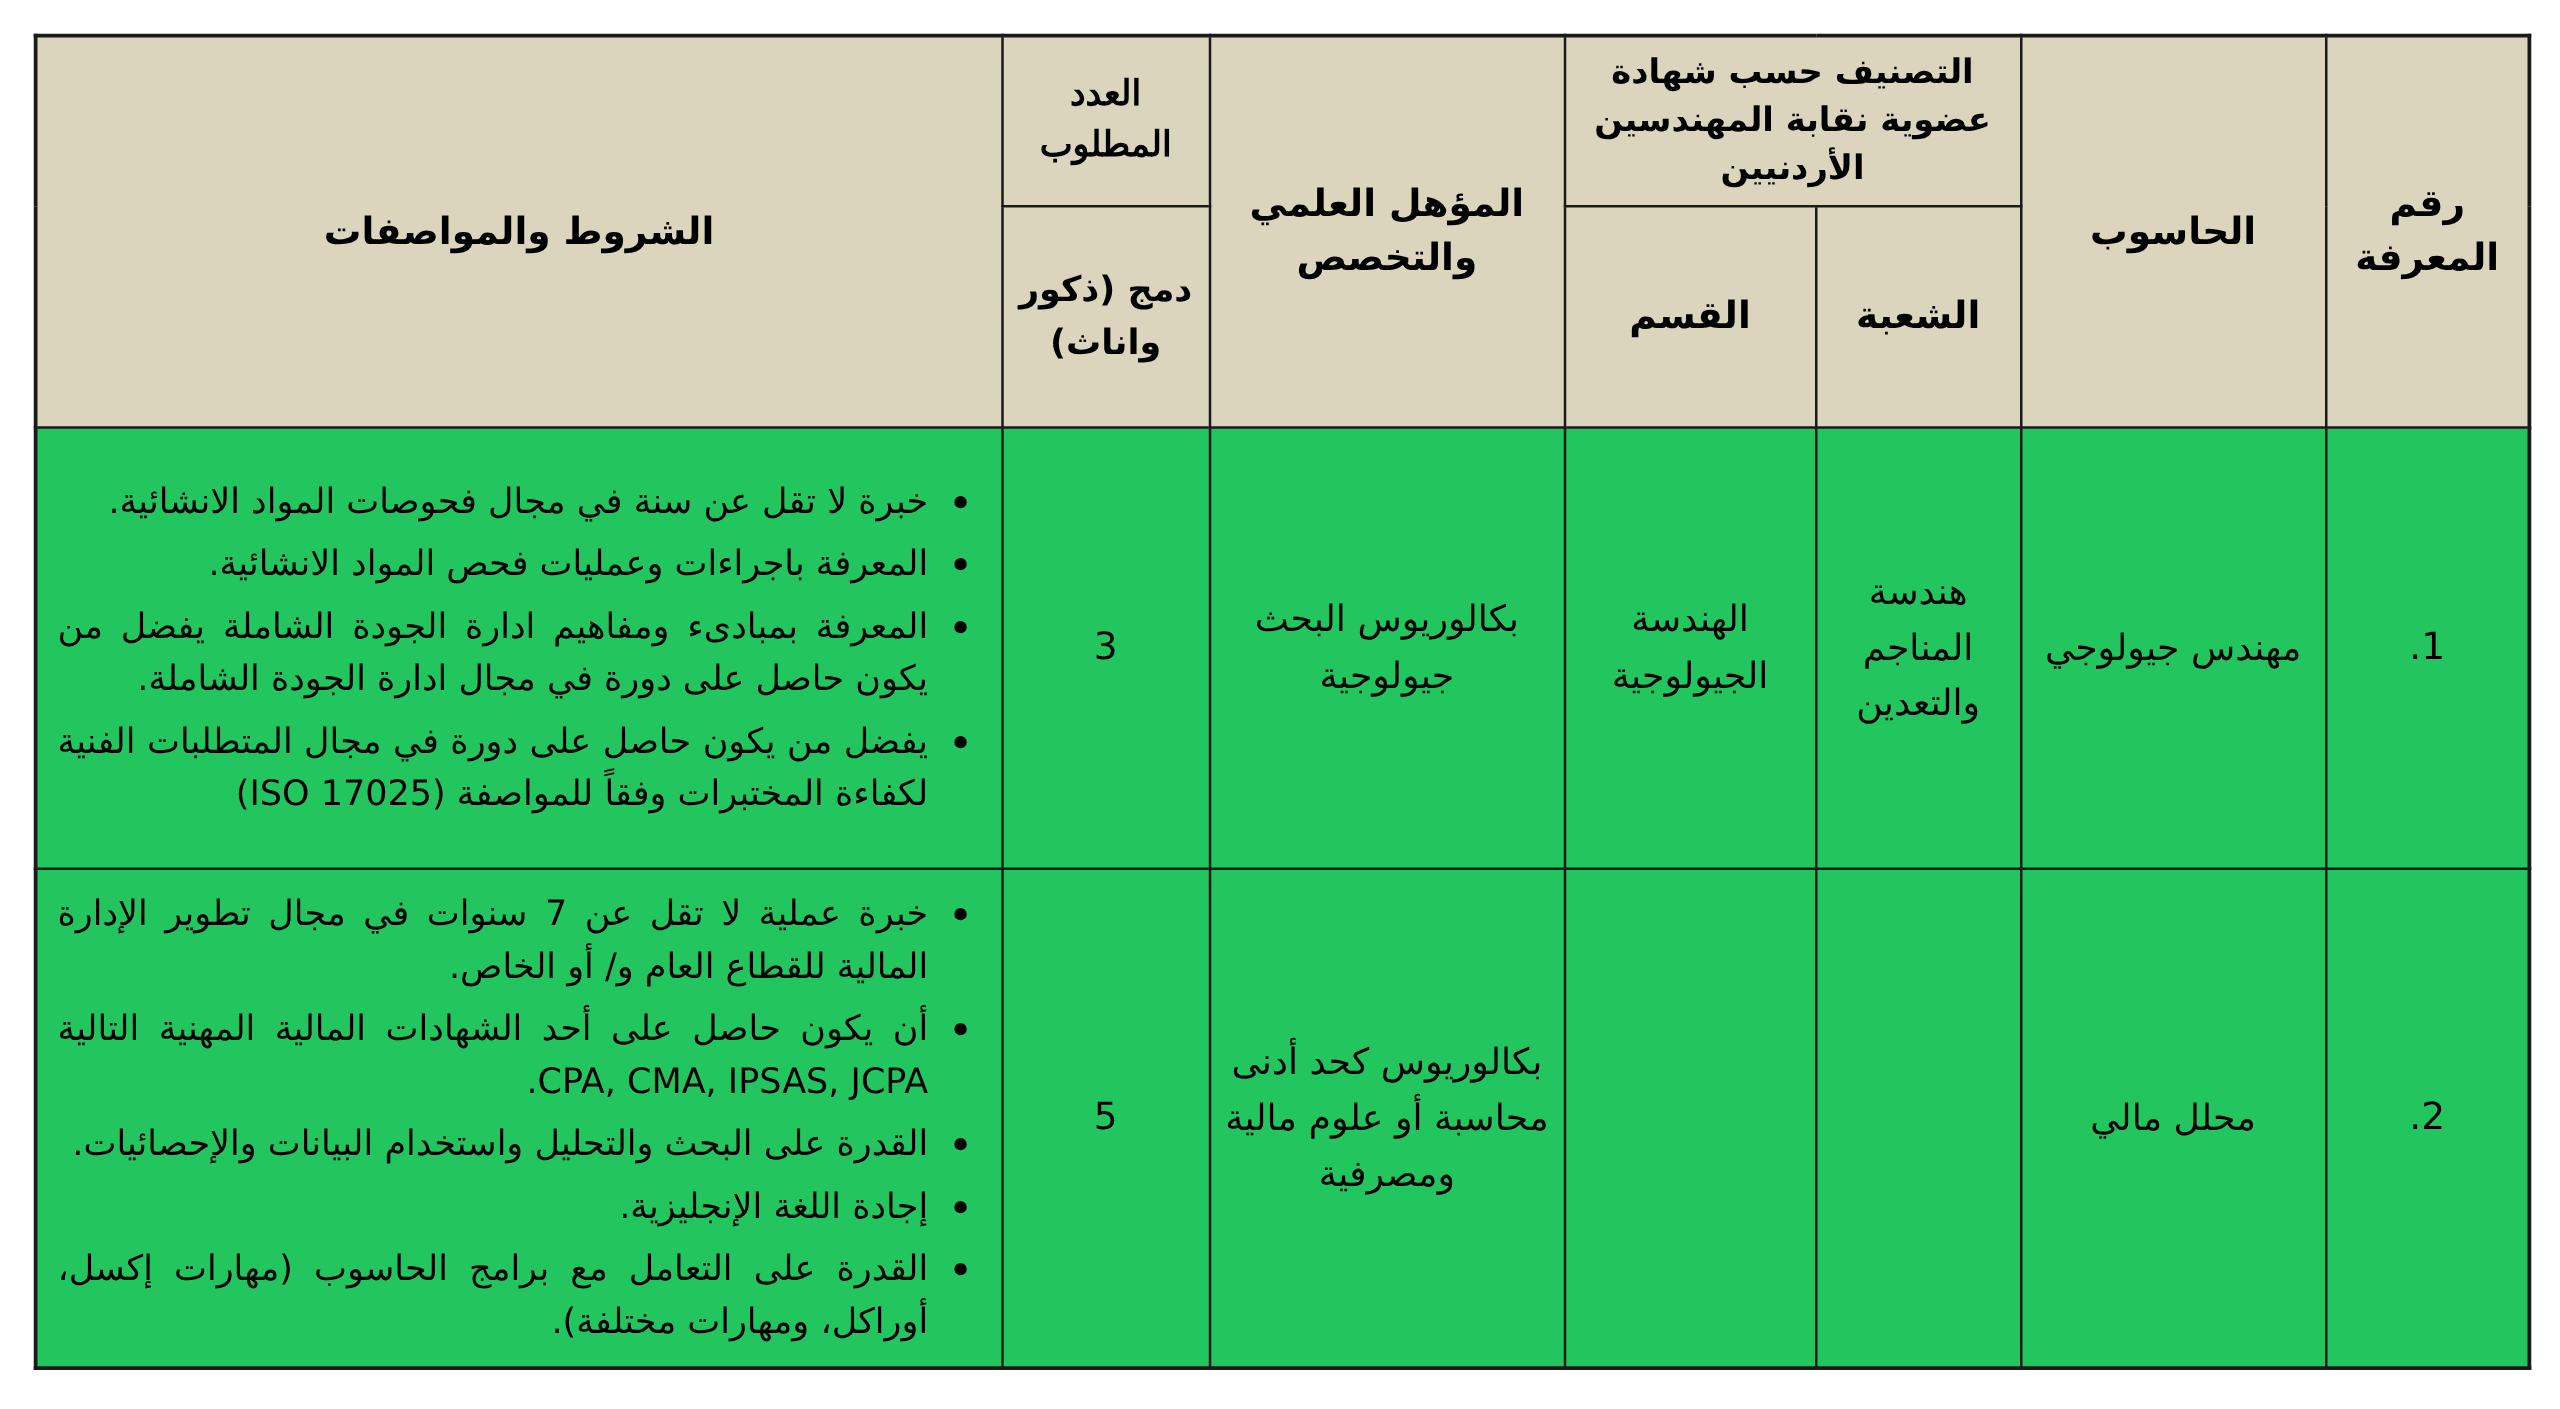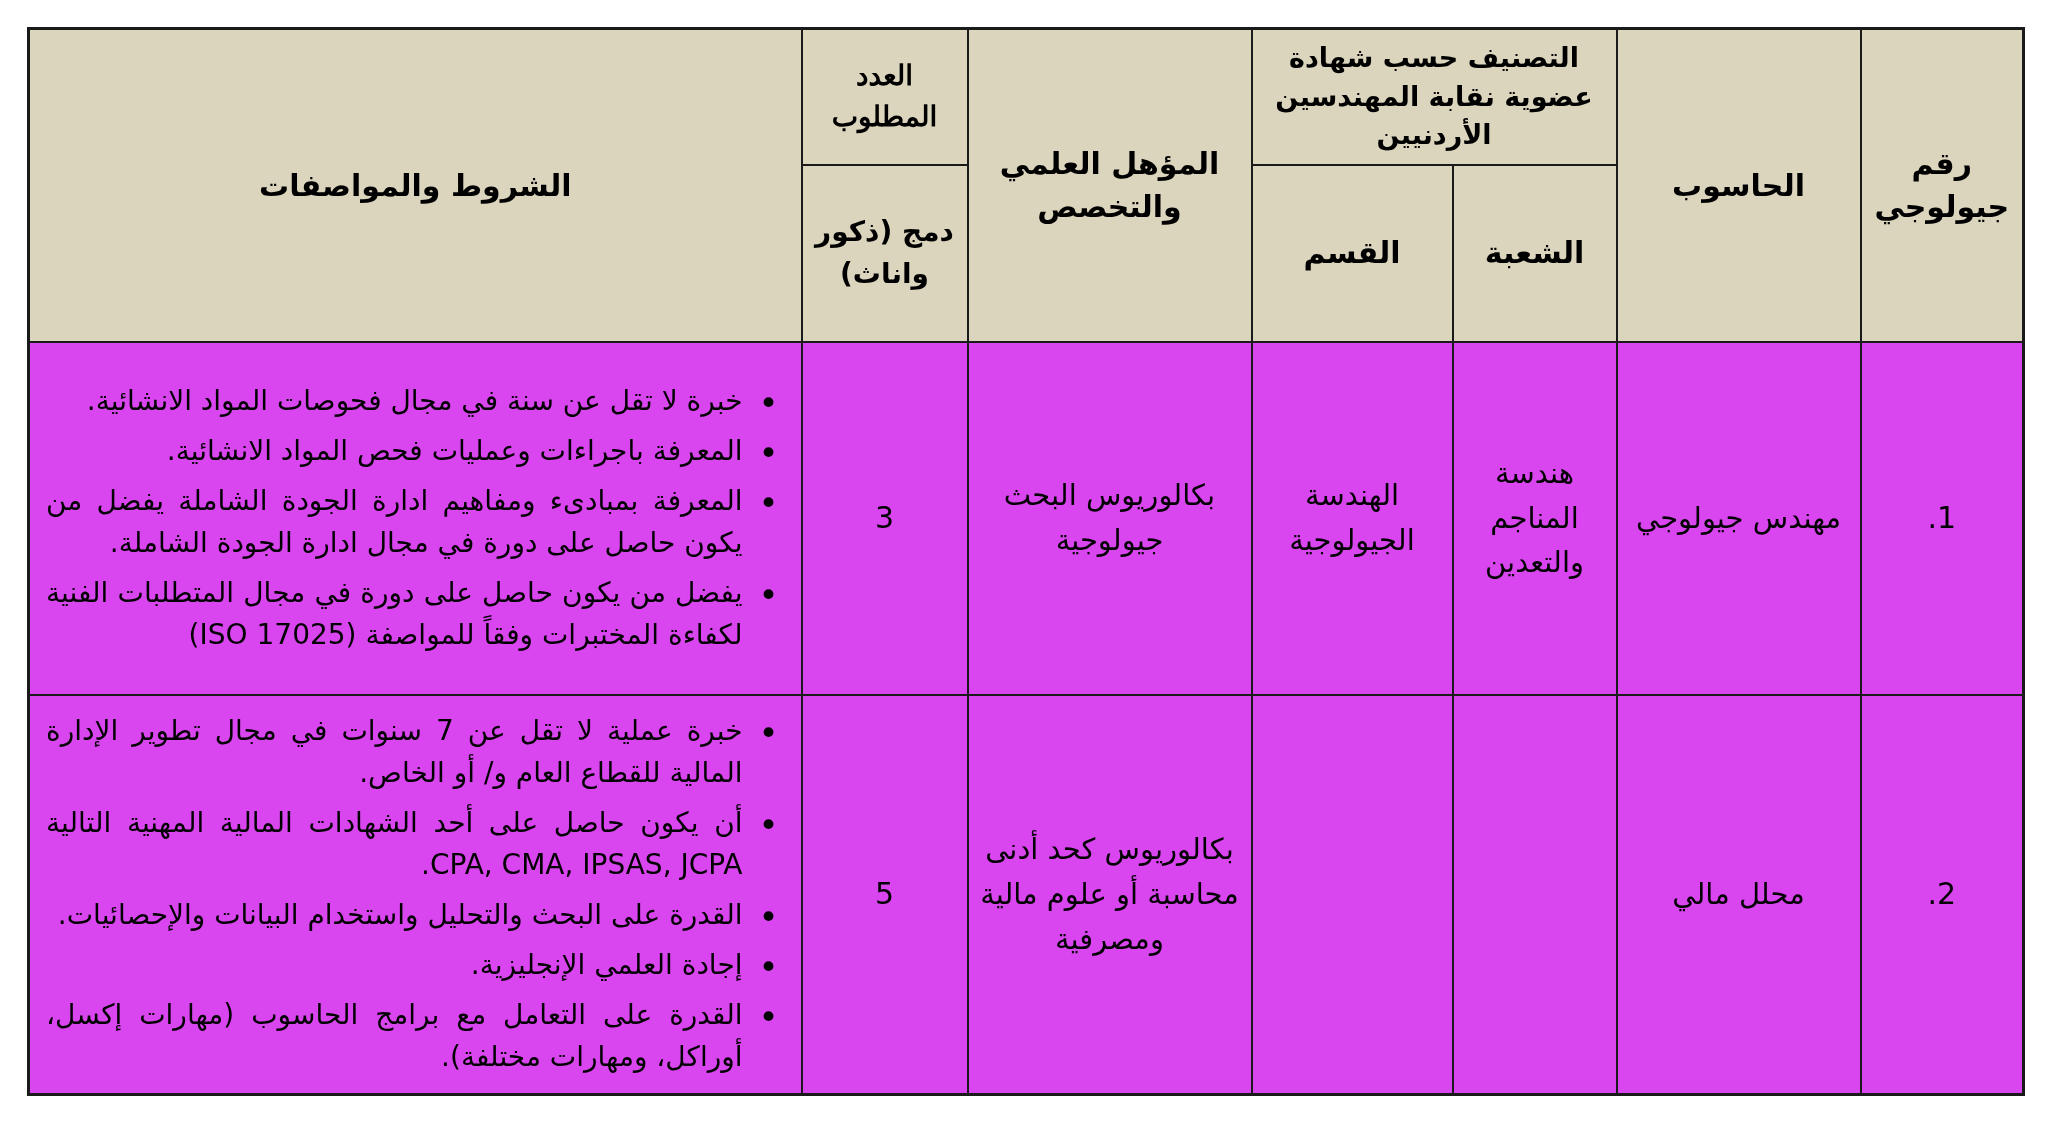--- a/index.html
+++ b/index.html
@@ -29,21 +29,21 @@
   table.jobs{border-width:3px;}
   th{
     background:var(--header-bg);
     font-weight:bold;
     text-align:center;
     vertical-align:middle;
     padding:4px 6px;
     line-height:1.45;
   }
   td{
-    background:#d946ef;
+    background:#22c55e;
     text-align:center;
     vertical-align:middle;
     padding:4px 8px;
     line-height:1.4;
   }
   .h-main{font-size:30px;}
   .h-class{font-size:27px;line-height:1.42;text-align:center;}
   .h-sub{font-size:30px;}
   .h-count{font-size:28px;font-family:Liberation Serif, serif;}
   .h-merge{font-size:28px;line-height:1.5;}
@@ -84,21 +84,21 @@
       <col style="width:163px">
       <col style="width:244px">
       <col style="width:164px">
       <col style="width:201px">
       <col style="width:284px">
       <col style="width:166px">
       <col style="width:773px">
     </colgroup>
     <tbody>
         <tr style="height:136px">
-      <th rowspan="2" class="h-main">رقم جيولوجي</th>
+      <th rowspan="2" class="h-main">رقم المعرفة</th>
       <th rowspan="2" class="h-main">الحاسوب</th>
       <th colspan="2" class="h-class">التصنيف حسب شهادة عضوية نقابة المهندسين الأردنيين</th>
       <th rowspan="2" class="h-main">المؤهل العلمي والتخصص</th>
       <th class="h-count">العدد المطلوب</th>
       <th rowspan="2" class="h-main">الشروط والمواصفات</th>
     </tr>
     <tr style="height:177px">
       <th class="h-sub">الشعبة</th>
       <th class="h-sub">القسم</th>
       <th class="h-merge">دمج (ذكور واناث)</th>
@@ -126,20 +126,20 @@
       <td class="cell-center">محلل مالي</td>
       <td class="cell-center"></td>
       <td class="cell-center"></td>
       <td class="cell-center">بكالوريوس كحد أدنى محاسبة أو علوم مالية ومصرفية</td>
       <td class="cell-num">5</td>
       <td class="cond">
         <ul class="cond-list">
               <li>خبرة عملية لا تقل عن 7 سنوات في مجال تطوير الإدارة المالية للقطاع العام و/ أو الخاص.</li>
               <li>أن يكون حاصل على أحد الشهادات المالية المهنية التالية CPA, CMA, IPSAS, JCPA.</li>
               <li>القدرة على البحث والتحليل واستخدام البيانات والإحصائيات.</li>
-              <li>إجادة العلمي الإنجليزية.</li>
+              <li>إجادة اللغة الإنجليزية.</li>
               <li>القدرة على التعامل مع برامج الحاسوب (مهارات إكسل، أوراكل، ومهارات مختلفة).</li>
             </ul>
       </td>
     </tr>
   </tbody>
     </table>
 </div>
 
 </body></html>

